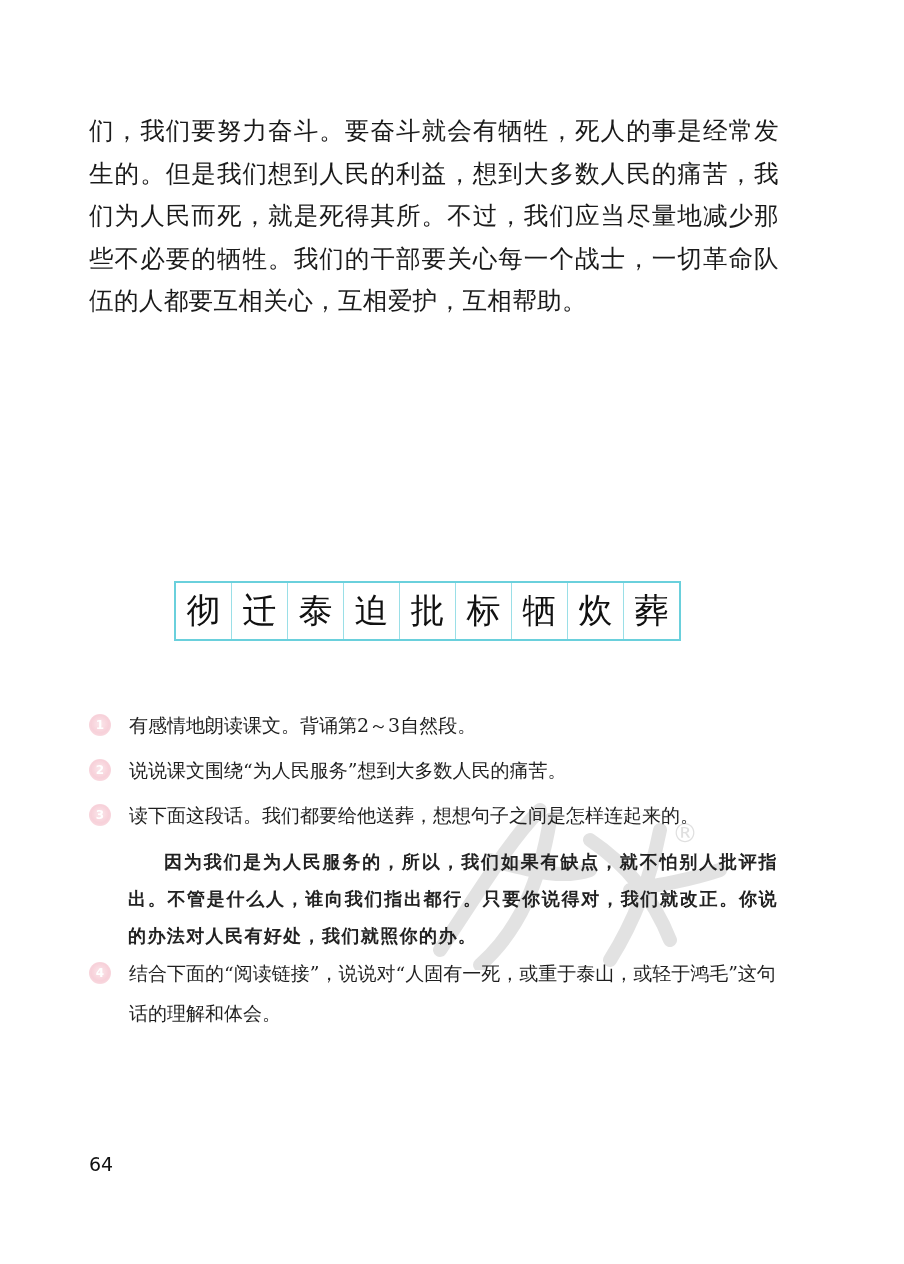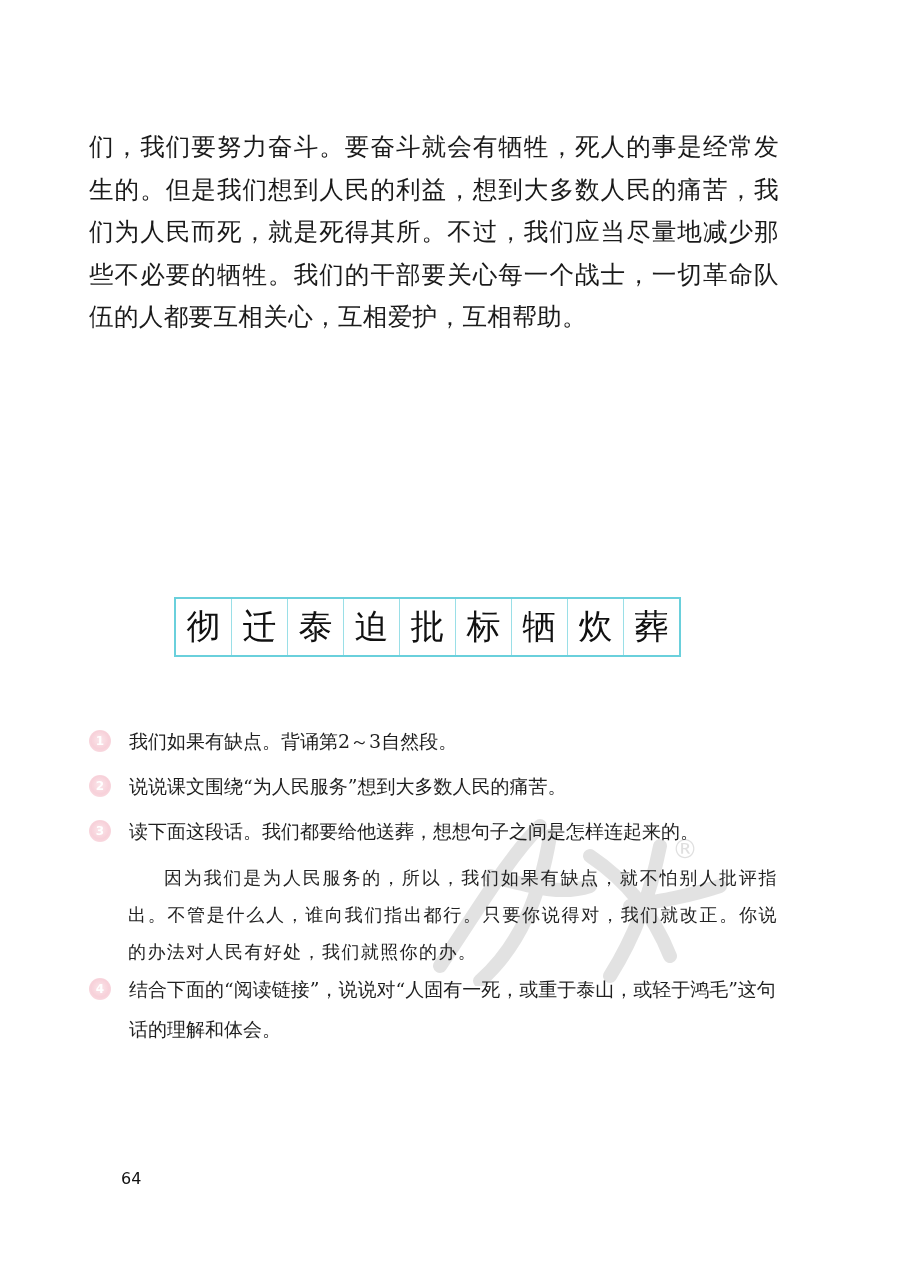--- a/index.html
+++ b/index.html
@@ -10,21 +10,21 @@
     body {
       width: 904px;
       height: 1264px;
       position: relative;
       overflow: hidden;
       font-family: "DejaVu Serif", "Liberation Serif", serif;
       color: #1a1a1a;
     }
     .page {
       position: absolute;
-      left: 0; top: 16px;
+      left: 0; top: 0;
       width: 904px; height: 1172px;
     }
     .body-text {
       position: absolute;
       left: 89px;
       width: 690px;
       font-size: 24.6px;
       line-height: 42.5px;
       letter-spacing: 0.3px;
       text-align: justify;
@@ -116,20 +116,21 @@
       left: 128px;
       width: 650px;
       top: 843px;
       font-family: "DejaVu Serif", "Liberation Serif", serif;
       font-size: 18px;
       line-height: 37px;
       letter-spacing: 1.4px;
       color: #222;
       text-indent: 2em;
       text-align: justify;
+      font-weight: bold;
     }
 
     .watermark {
       position: absolute;
       left: 420px;
       top: 800px;
       width: 320px;
       height: 170px;
       pointer-events: none;
       opacity: 0.11;
@@ -142,23 +143,22 @@
       font-size: 26px;
       color: #000;
       opacity: 0.12;
     }
 
     .page-number {
       position: absolute;
       left: 89px;
       top: 1153px;
       font-family: "DejaVu Sans", "Liberation Sans", sans-serif;
-      font-size: 16px;
+      font-size: 19px;
       color: #111;
-      margin-left: 32px;
     }
   </style>
 </head>
 <body>
 
 <div class="page">
 
   <div class="body-text p1">
     <p>们，我们要努力奋斗。要奋斗就会有牺牲，死人的事是经常发生的。但是我们想到人民的利益，想到大多数人民的痛苦，我们为人民而死，就是死得其所。不过，我们应当尽量地减少那些不必要的牺牲。我们的干部要关心每一个战士，一切革命队伍的人都要互相关心，互相爱护，互相帮助。</p>
   </div>
@@ -177,21 +177,21 @@
   </div>
 
   <svg class="watermark" viewBox="0 0 320 170">
     <path d="M20 150 C60 90 90 40 120 10 M70 60 C110 70 140 80 170 70 M130 20 C120 80 100 130 60 165 M170 40 C200 60 230 90 250 140 M240 30 C230 80 215 120 190 160 M210 90 C240 85 270 80 300 70" stroke="#000" stroke-width="14" fill="none" stroke-linecap="round"></path>
   </svg>
   <div class="watermark-reg">®</div>
 
   <div class="ex-list">
     <div class="ex-item" style="top:705px;">
       <span class="ex-marker" style="top:9px;">1</span>
-      <span class="ex-text">我们如果有缺点。背诵第2～3自然段。</span>
+      <span class="ex-text">有感情地朗读课文。背诵第2～3自然段。</span>
     </div>
     <div class="ex-item" style="top:750px;">
       <span class="ex-marker" style="top:9px;">2</span>
       <span class="ex-text">说说课文围绕“为人民服务”想到大多数人民的痛苦。</span>
     </div>
     <div class="ex-item" style="top:795px;">
       <span class="ex-marker" style="top:9px;">3</span>
       <span class="ex-text">读下面这段话。我们都要给他送葬，想想句子之间是怎样连起来的。</span>
     </div>
     <div class="ex-item" style="top:953px;">

